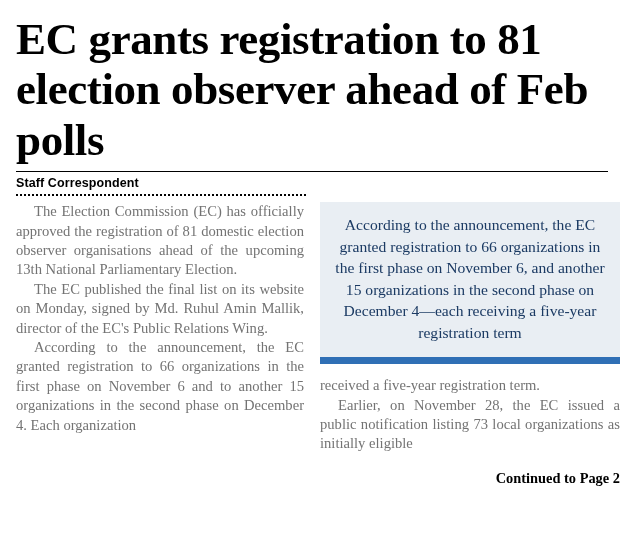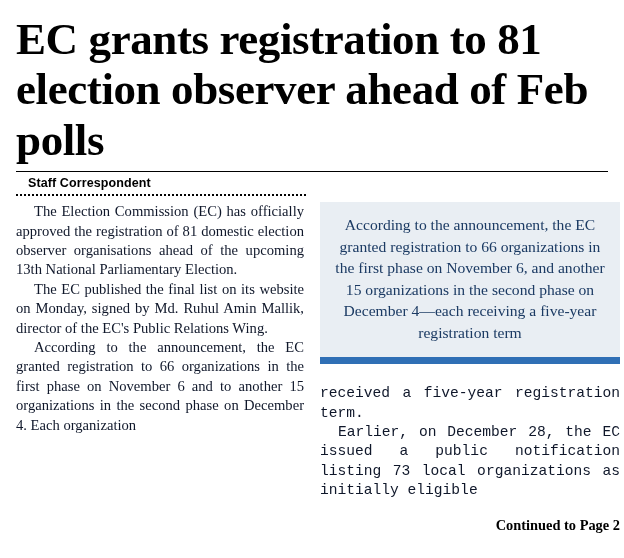--- a/index.html
+++ b/index.html
@@ -39,21 +39,21 @@
   .byline-block {
     width: 290px;
     padding: 4px 2px 0 2px;
   }
   .byline {
     font-family: "Liberation Sans", sans-serif;
     font-weight: 700;
     font-size: 12.5px;
     letter-spacing: 0.1px;
     color: #000;
-    margin: 0 0 4px 12px;
+    margin: 0 0 4px 0;
   }
   .dotted-rule {
     border-top: 2px dotted #000;
     height: 0;
     margin: 0 0 6px 0;
   }
   .content {
     display: flex;
     flex-direction: row;
     align-items: flex-start;
@@ -70,43 +70,42 @@
     margin-left: 14px;
     box-sizing: border-box;
   }
   p.body {
     margin: 0;
     font-size: 14.6px;
     line-height: 1.33;
     text-align: justify;
     text-justify: inter-word;
     text-indent: 18px;
-    color: #0f172a;
+    color: #737373;
     hyphens: auto;
   }
   p.body.first {
     text-indent: 18px;
   }
   .pullquote {
     background: #e9eef3;
     color: #1b3a63;
     text-align: center;
     font-size: 15.6px;
     line-height: 1.38;
     padding: 12px 14px 14px 14px;
     box-sizing: border-box;
   }
   .pullquote-bar {
     height: 7px;
     background: #2f6fb5;
     width: 100%;
   }
   .right-body {
-    margin-top: 20px;
-    font-family: Liberation Mono, monospace;
+    margin-top: 12px;
   }
   .right-body p.body {
     text-indent: 0;
   }
   .right-body p.body + p.body {
     text-indent: 18px;
   }
   .continued {
     font-family: "Liberation Serif", serif;
     font-weight: 700;
@@ -137,20 +136,20 @@
       <p class="body">The EC published the final list on its website on Monday, signed by Md. Ruhul Amin Mallik, director of the EC's Public Relations Wing.</p>
       <p class="body">According to the announcement, the EC granted registration to 66 organizations in the first phase on November 6 and to another 15 organizations in the second phase on December 4. Each organization</p>
     </div>
 
     <div class="col-right">
       <div class="pullquote">According to the announcement, the EC granted registration to 66 organizations in the first phase on November 6, and another 15 organizations in the second phase on December 4—each receiving a five-year registration term</div>
       <div class="pullquote-bar"></div>
 
       <div class="right-body">
         <p class="body">received a five-year registration term.</p>
-        <p class="body">Earlier, on December 28, the EC issued a public notification listing 73 local organizations as initially eligible</p>
+        <p class="body">Earlier, on November 28, the EC issued a public notification listing 73 local organizations as initially eligible</p>
       </div>
 
       <div class="continued">Continued to Page 2</div>
     </div>
 
   </div>
 </div>
 
 </body></html>

